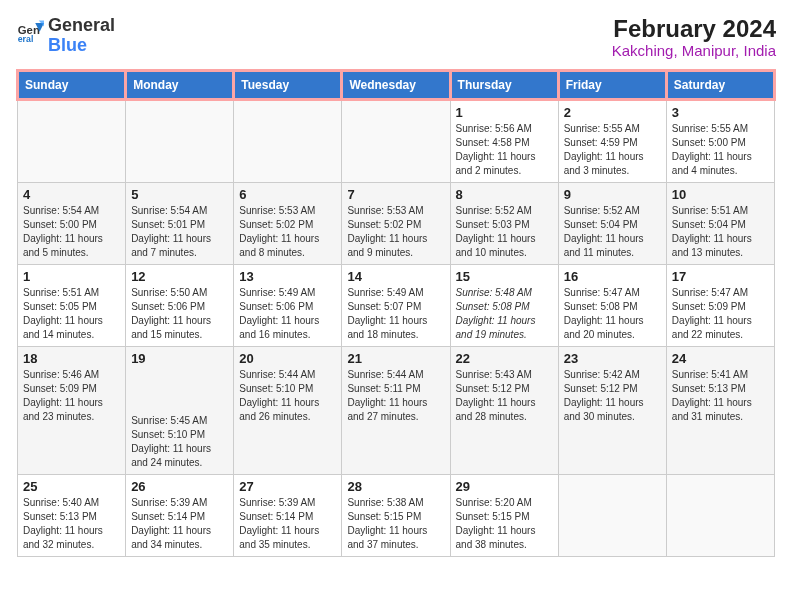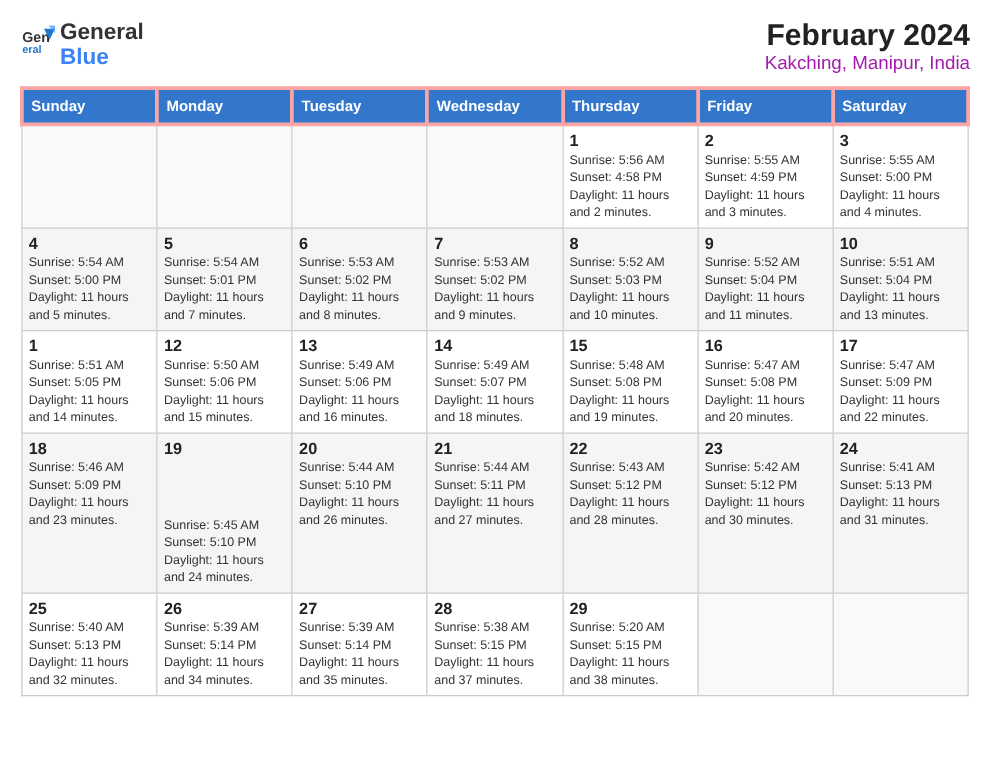--- a/index.html
+++ b/index.html
@@ -223,21 +223,21 @@
         </td>
         <td>
           <div class="day-number">14</div>
           <div class="day-info" style="white-space: pre-line;">Sunrise: 5:49 AM
 Sunset: 5:07 PM
 Daylight: 11 hours
 and 18 minutes.</div>
         </td>
         <td>
           <div class="day-number">15</div>
-          <div class="day-info" style="white-space: pre-line;">Sunrise: 5:48 AM
+          <div class="day-info" style="white-space: pre-line; font-style: italic;">Sunrise: 5:48 AM
 Sunset: 5:08 PM
 Daylight: 11 hours
 and 19 minutes.</div>
         </td>
         <td>
           <div class="day-number">16</div>
           <div class="day-info" style="white-space: pre-line;">Sunrise: 5:47 AM
 Sunset: 5:08 PM
 Daylight: 11 hours
 and 20 minutes.</div>

